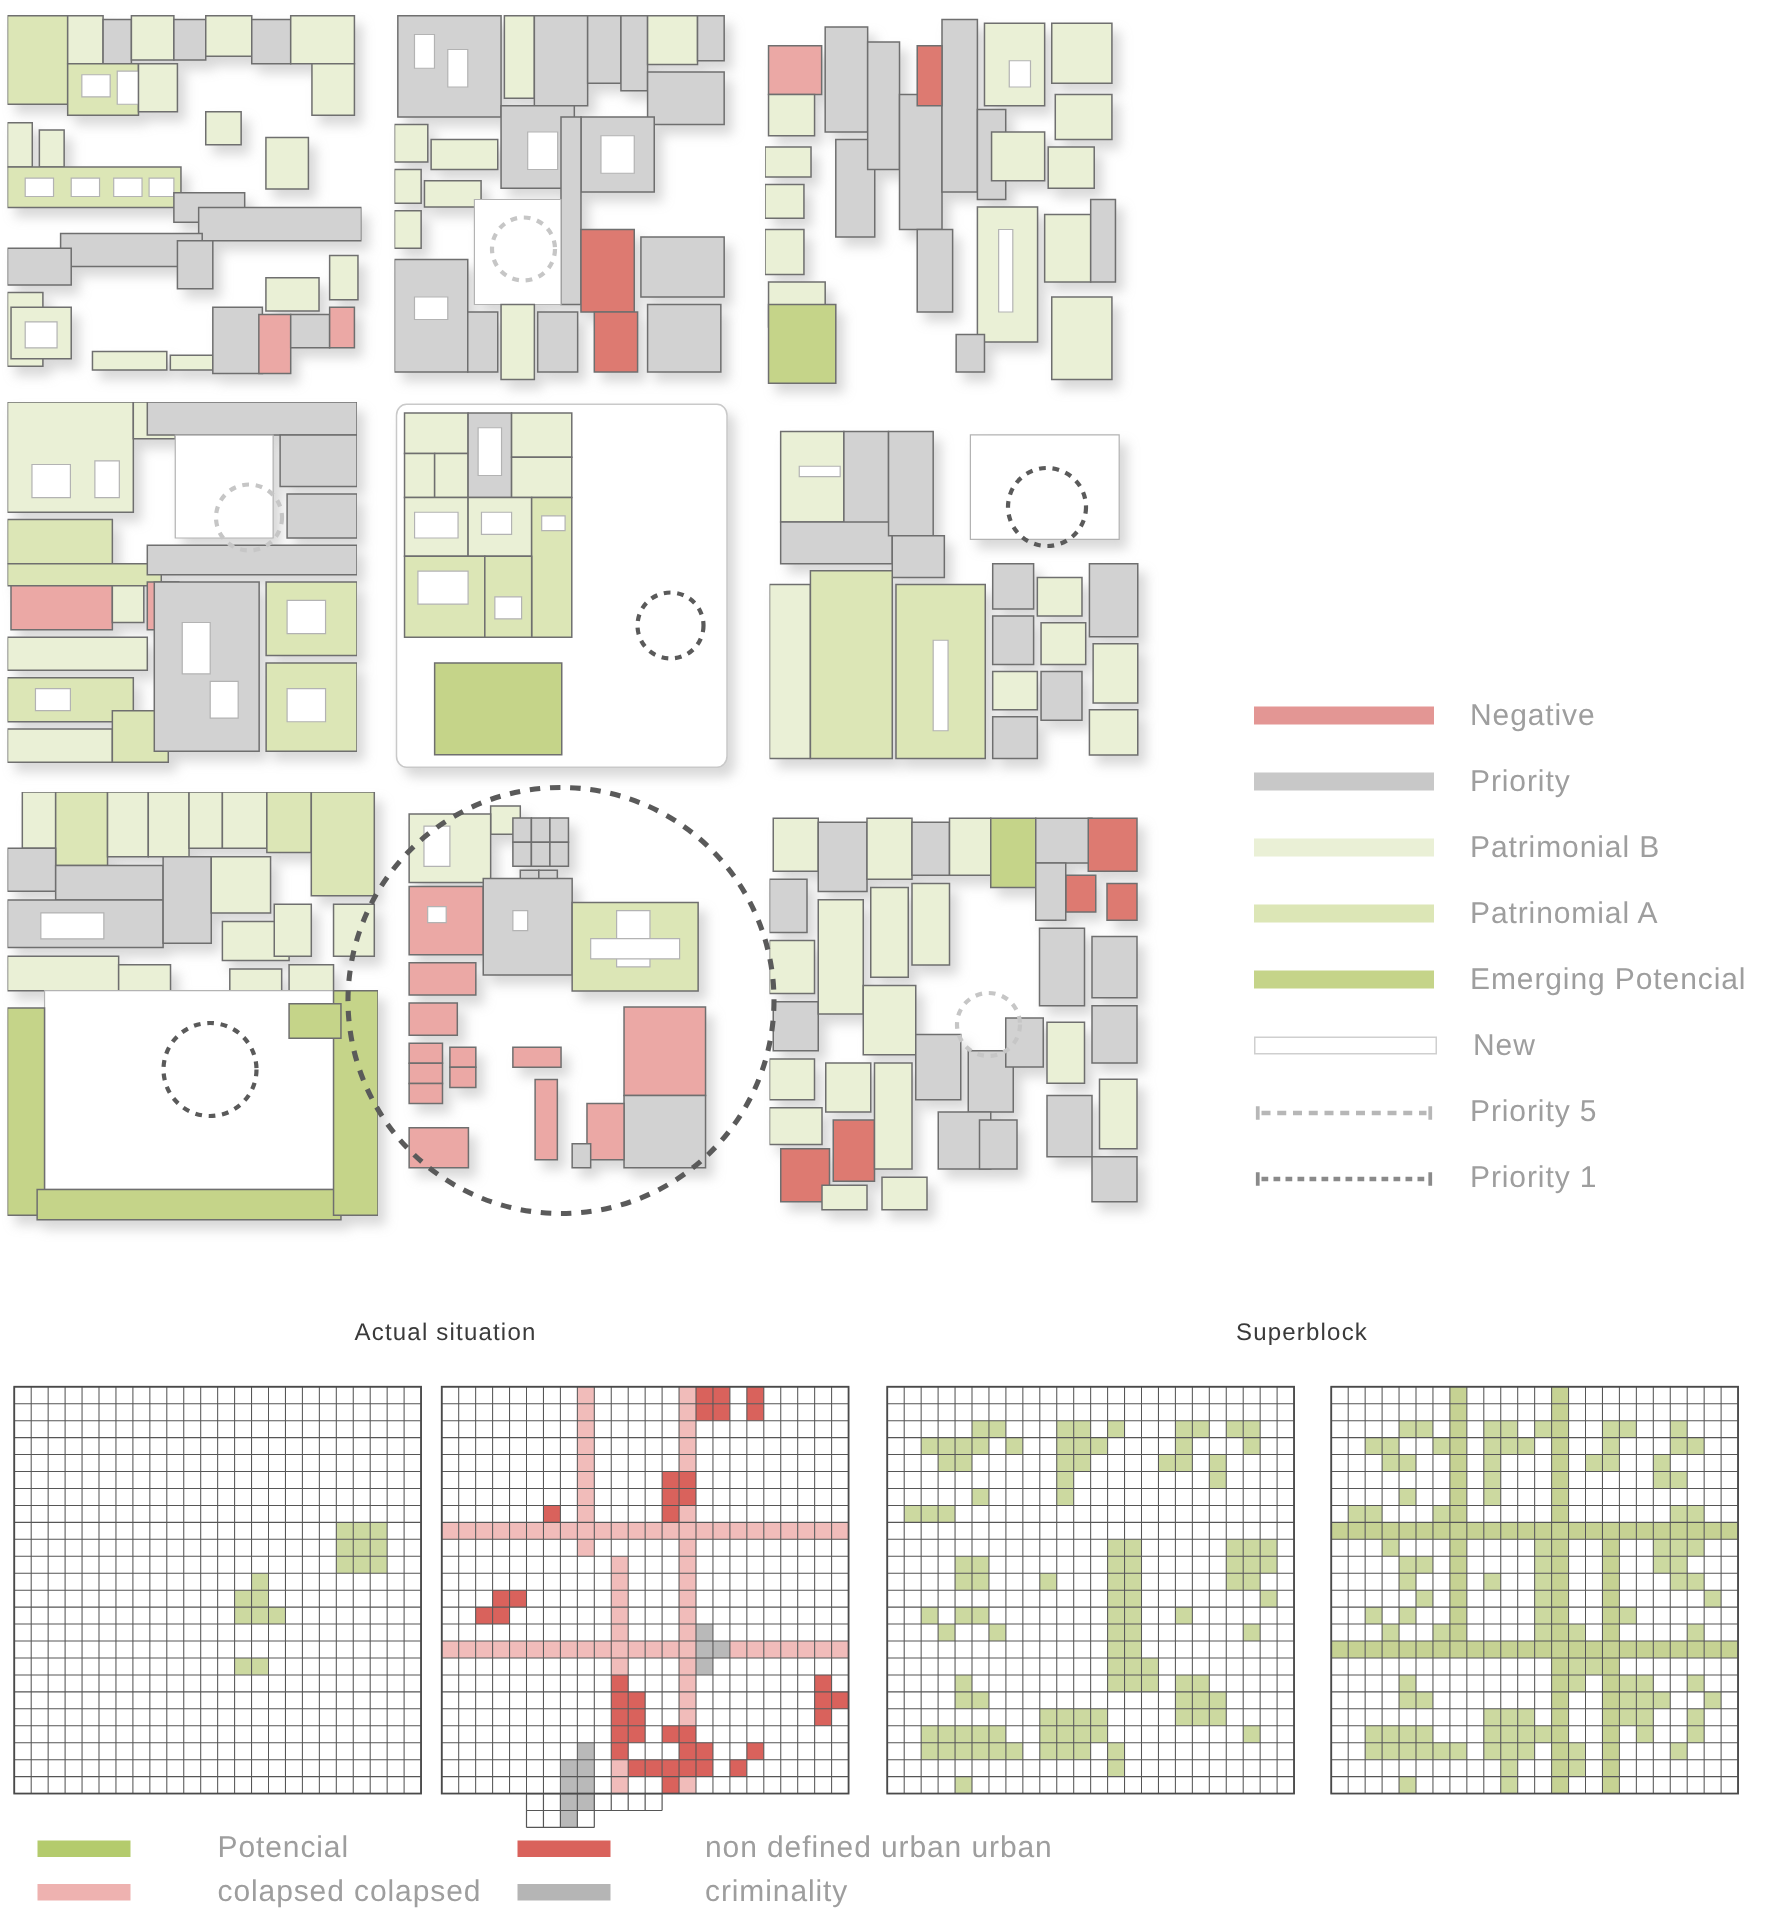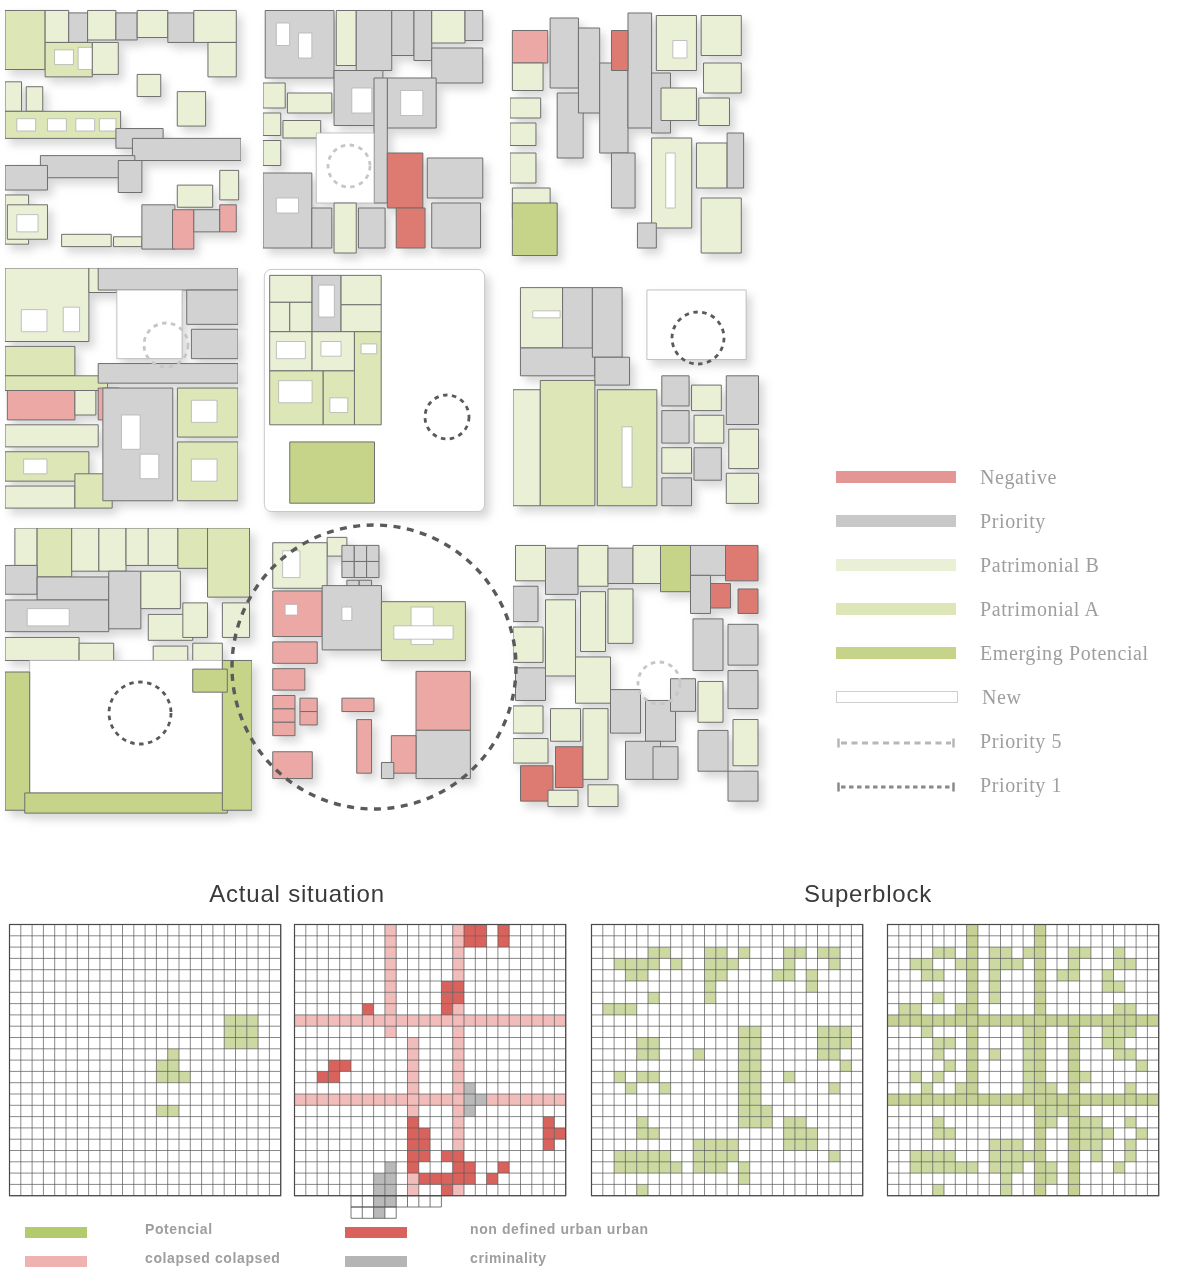--- a/index.html
+++ b/index.html
@@ -1,31 +1,31 @@
 <!DOCTYPE html>
 <html><head>
 <meta charset="utf-8">
 <style>
   html,body{margin:0;padding:0;background:#ffffff;}
   body{width:1187px;height:1280px;position:relative;font-family:"Liberation Sans",sans-serif;overflow:hidden;}
   .canvas{position:absolute;inset:0;background:#fff;}
   .tile{position:absolute;filter:drop-shadow(5px 6px 4px rgba(125,125,125,0.30));}
   #circles-overlay{position:absolute;left:0;top:0;pointer-events:none;}
-  .legend{position:absolute;left:836px;top:471px;display:flex;flex-direction:column;gap:32px;font-family:Liberation Serif, serif;}
+  .legend{position:absolute;left:836px;top:471px;display:flex;flex-direction:column;gap:32px;}
   .legend-item{display:flex;align-items:center;height:12px;}
   .swatch{width:120px;height:12px;margin-right:24px;flex:none;}
   .swatch.sw-new{height:10px;border:1px solid #cfcfcf;background:#fff;}
   .swatch.sw-priority{background:none;height:12px;}
   .legend-label{font-size:20px;color:#9e9e9e;letter-spacing:0.6px;white-space:nowrap;}
-  .section-title{position:absolute;top:880px;transform:translateX(-50%);font-size:24px;color:#3a3a3a;letter-spacing:0.8px;white-space:nowrap;}
+  .section-title{position:absolute;top:880px;transform:translateX(-50%);font-size:16px;color:#3a3a3a;letter-spacing:0.8px;white-space:nowrap;}
   #title-actual{left:297px;}
   #title-super{left:868px;text-align:right;}
   .grid{position:absolute;}
   .bl-swatch{position:absolute;height:11px;width:62px;}
-  .bl-label{position:absolute;font-size:14px;color:#9e9e9e;letter-spacing:0.6px;white-space:nowrap;font-weight:bold;}
+  .bl-label{position:absolute;font-size:20px;color:#9e9e9e;letter-spacing:0.6px;white-space:nowrap;}
 </style>
 </head>
 <body>
 
 <div class="canvas">
   <div id="tiles">
       <svg viewBox="0 0 100 100" preserveAspectRatio="none" class="tile" style="left: 5px; top: 8px; width: 236px; height: 246px;">
         <rect x="0" y="1" width="17" height="24" fill="#dce6b6" stroke="#6f6f6f" stroke-width="1" vector-effect="non-scaling-stroke"></rect>
         <rect x="17" y="1" width="10" height="13" fill="#eaf0d6" stroke="#6f6f6f" stroke-width="1" vector-effect="non-scaling-stroke"></rect>
         <rect x="27" y="2" width="8" height="12" fill="#d2d2d2" stroke="#6f6f6f" stroke-width="1" vector-effect="non-scaling-stroke"></rect>
@@ -318,21 +318,21 @@
       <div class="legend-item">
         <div class="swatch" style="background: rgb(200, 200, 200);"></div>
         <span class="legend-label">Priority</span>
       </div>
       <div class="legend-item">
         <div class="swatch" style="background: rgb(234, 240, 214);"></div>
         <span class="legend-label">Patrimonial B</span>
       </div>
       <div class="legend-item">
         <div class="swatch" style="background: rgb(220, 230, 182);"></div>
-        <span class="legend-label">Patrimonial A</span>
+        <span class="legend-label">Patrinomial A</span>
       </div>
       <div class="legend-item">
         <div class="swatch" style="background: rgb(197, 212, 137);"></div>
         <span class="legend-label">Emerging Potencial</span>
       </div>
       <div class="legend-item">
         <div class="swatch sw-new"></div>
         <span class="legend-label">New</span>
       </div>
       <div class="legend-item">

